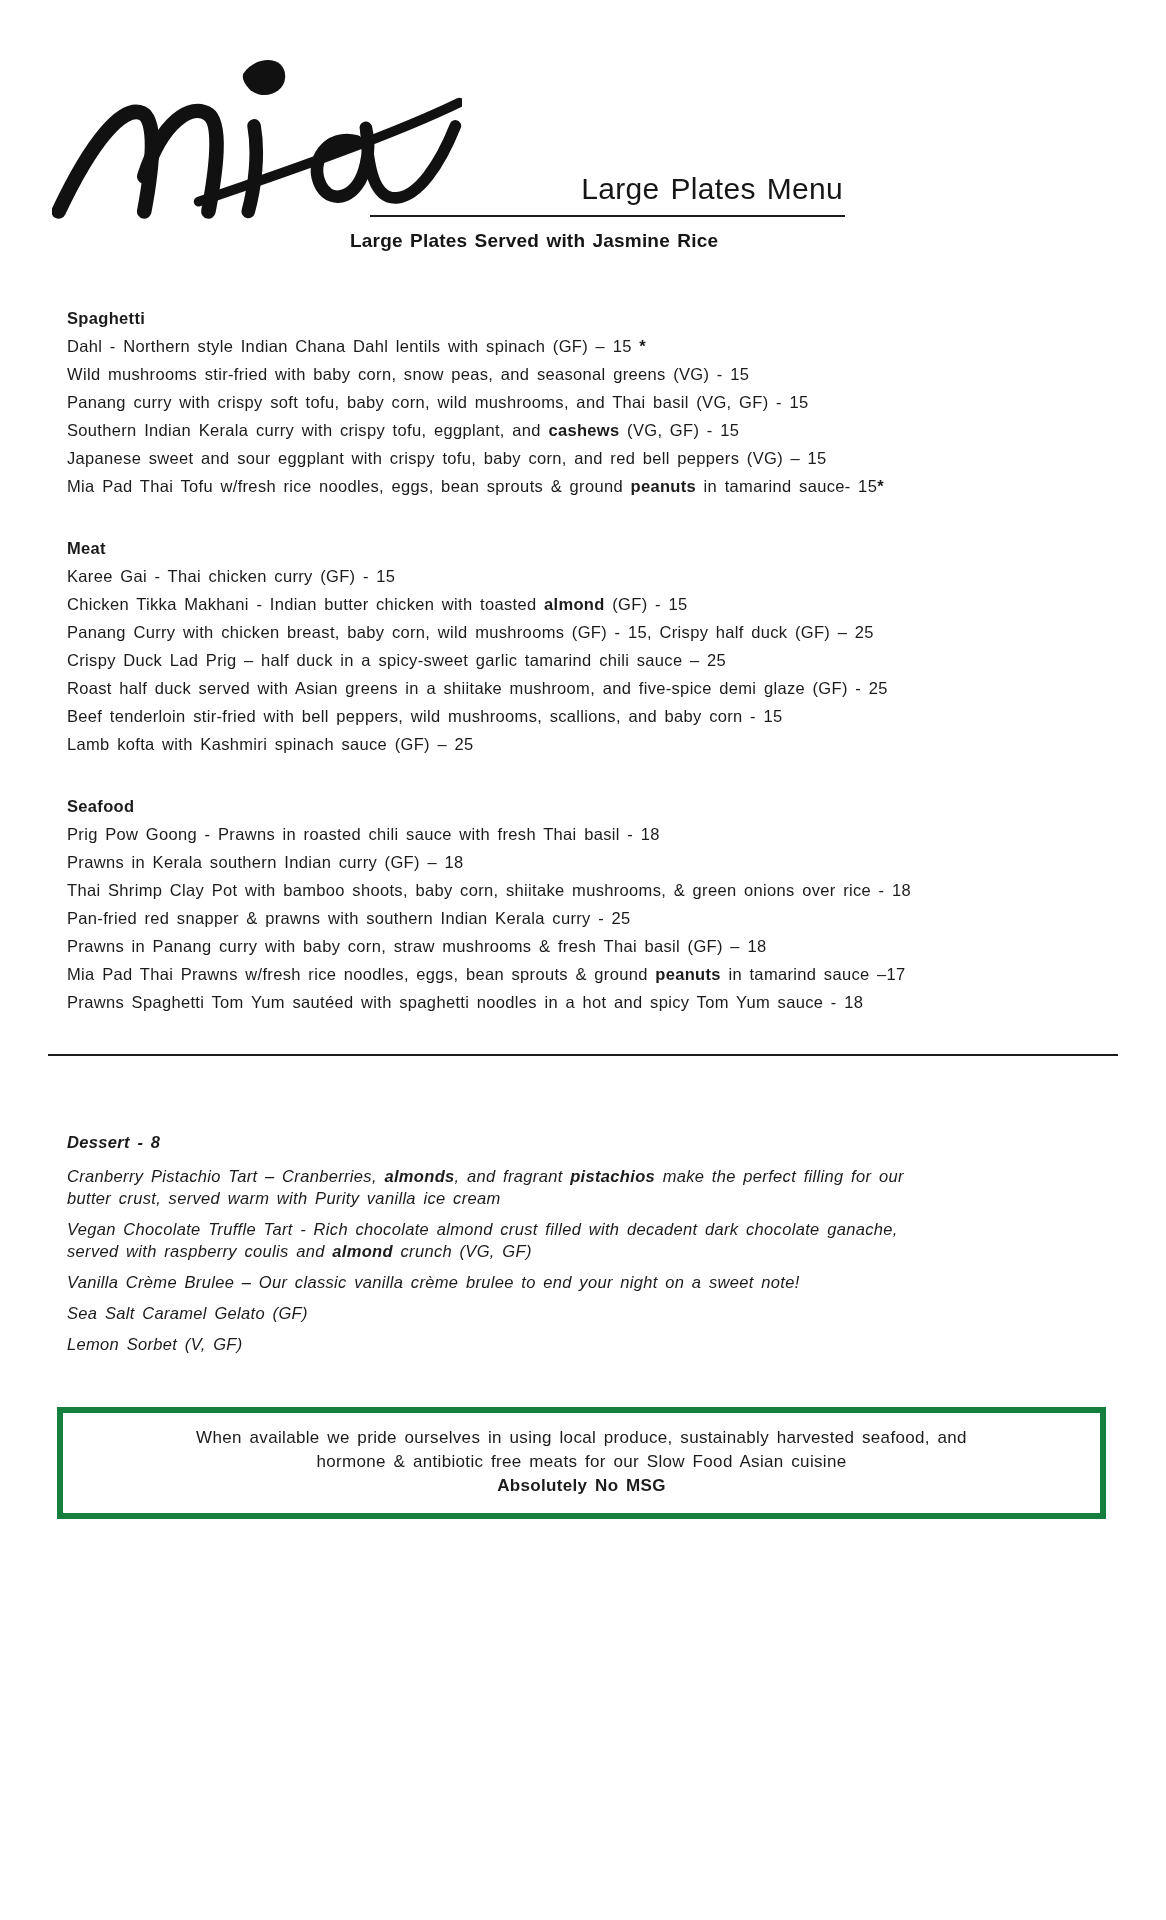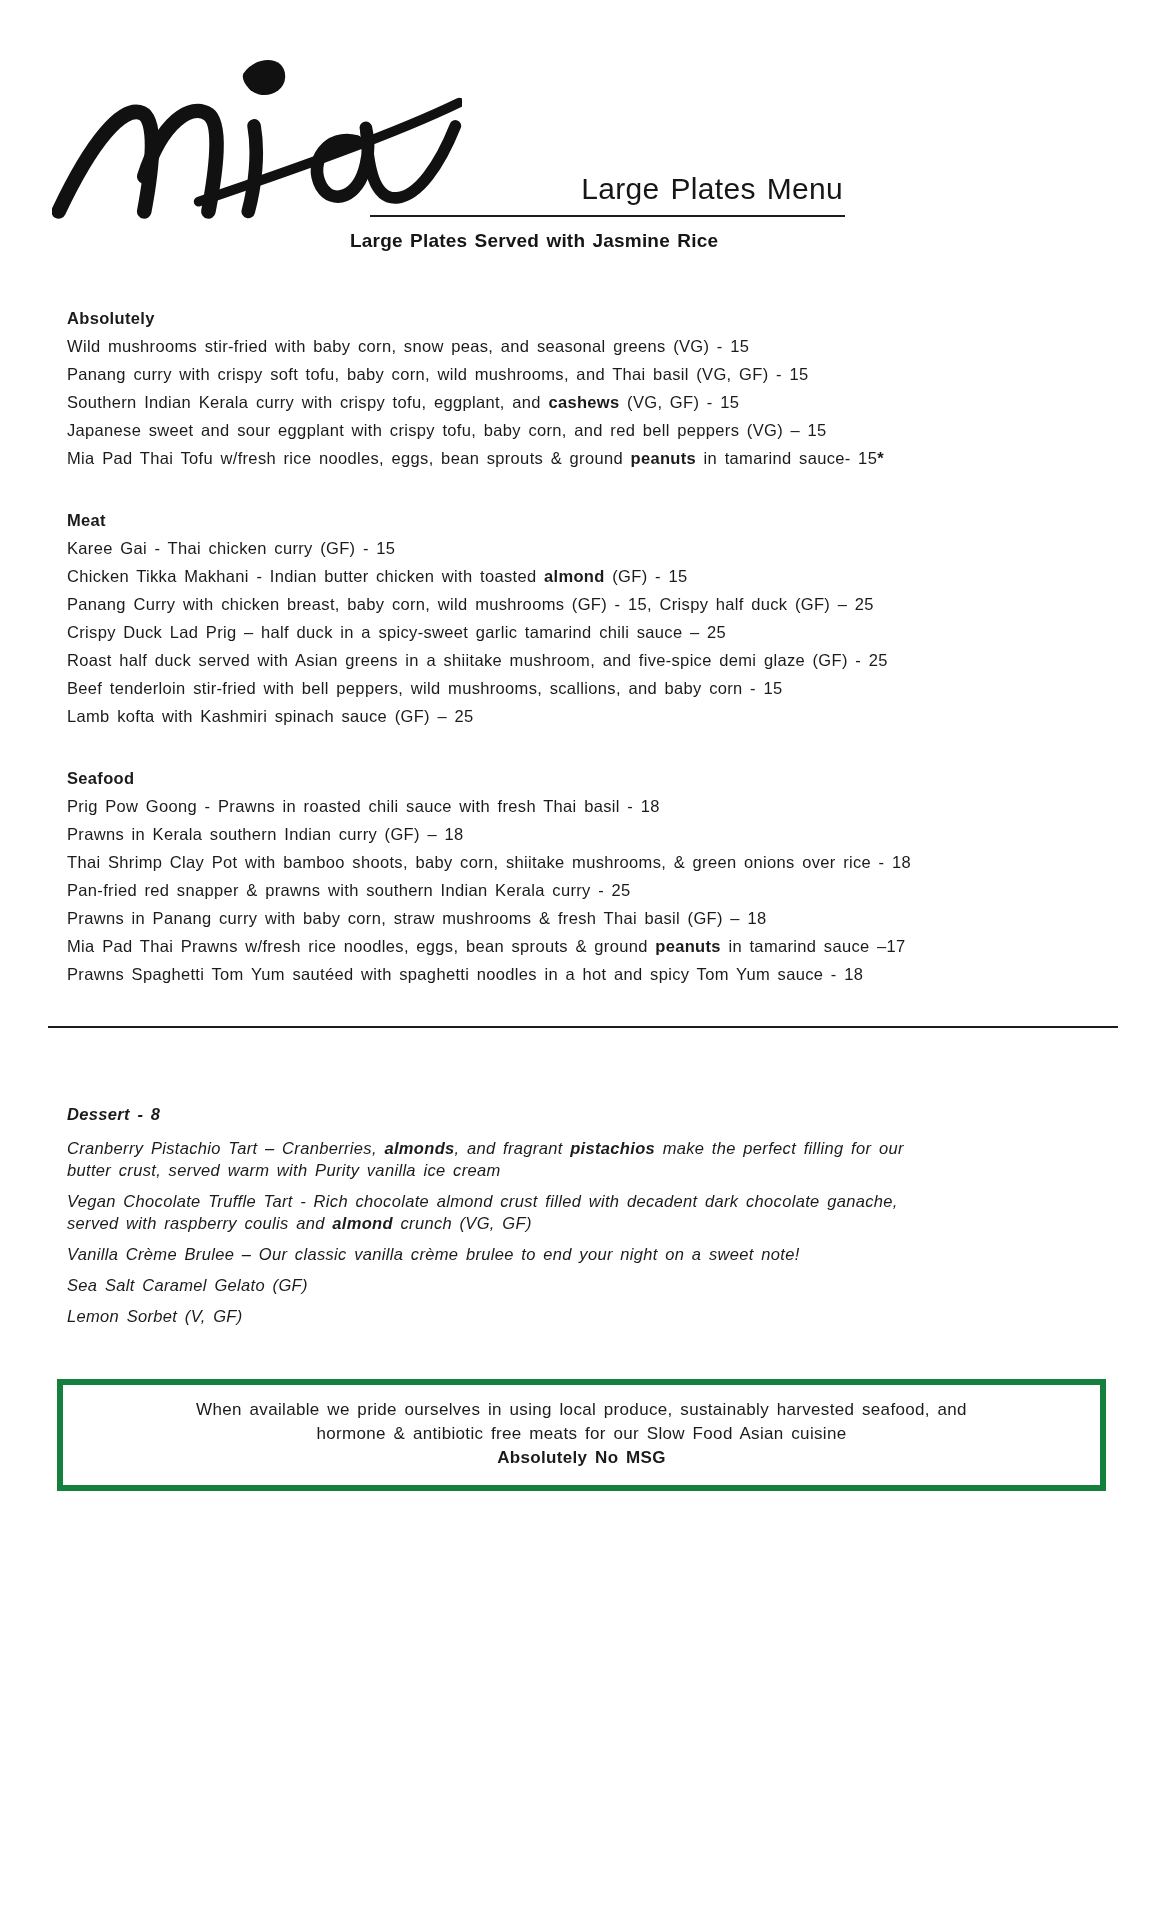--- a/index.html
+++ b/index.html
@@ -80,21 +80,22 @@
     </svg>
 
     <div class="header-title">Large Plates Menu</div>
     <div class="title-underline"></div>
     <div class="header-subtitle">Large Plates Served with Jasmine Rice</div>
   </header>
 
   <main class="menu-body">
     <div id="sections">
         <section class="section">
-          <div class="section-heading"><b>Absolutely</b></div>
+          <div class="section-heading"><b>Spaghetti</b></div>
+          <div class="menu-item">Dahl - Northern style Indian Chana Dahl lentils with spinach (GF) – 15 <b>*</b></div>
           <div class="menu-item">Wild mushrooms stir-fried with baby corn, snow peas, and seasonal greens (VG) - 15</div>
           <div class="menu-item">Panang curry with crispy soft tofu, baby corn, wild mushrooms, and Thai basil (VG, GF) - 15</div>
           <div class="menu-item">Southern Indian Kerala curry with crispy tofu, eggplant, and <b>cashews</b> (VG, GF) - 15</div>
           <div class="menu-item">Japanese sweet and sour eggplant with crispy tofu, baby corn, and red bell peppers (VG) – 15</div>
           <div class="menu-item">Mia Pad Thai Tofu w/fresh rice noodles, eggs, bean sprouts &amp; ground <b>peanuts</b> in tamarind sauce- 15<b>*</b></div>
         </section>
         <section class="section">
           <div class="section-heading"><b>Meat</b></div>
           <div class="menu-item">Karee Gai - Thai chicken curry (GF) - 15</div>
           <div class="menu-item">Chicken Tikka Makhani - Indian butter chicken with toasted <b>almond</b> (GF) - 15</div>

